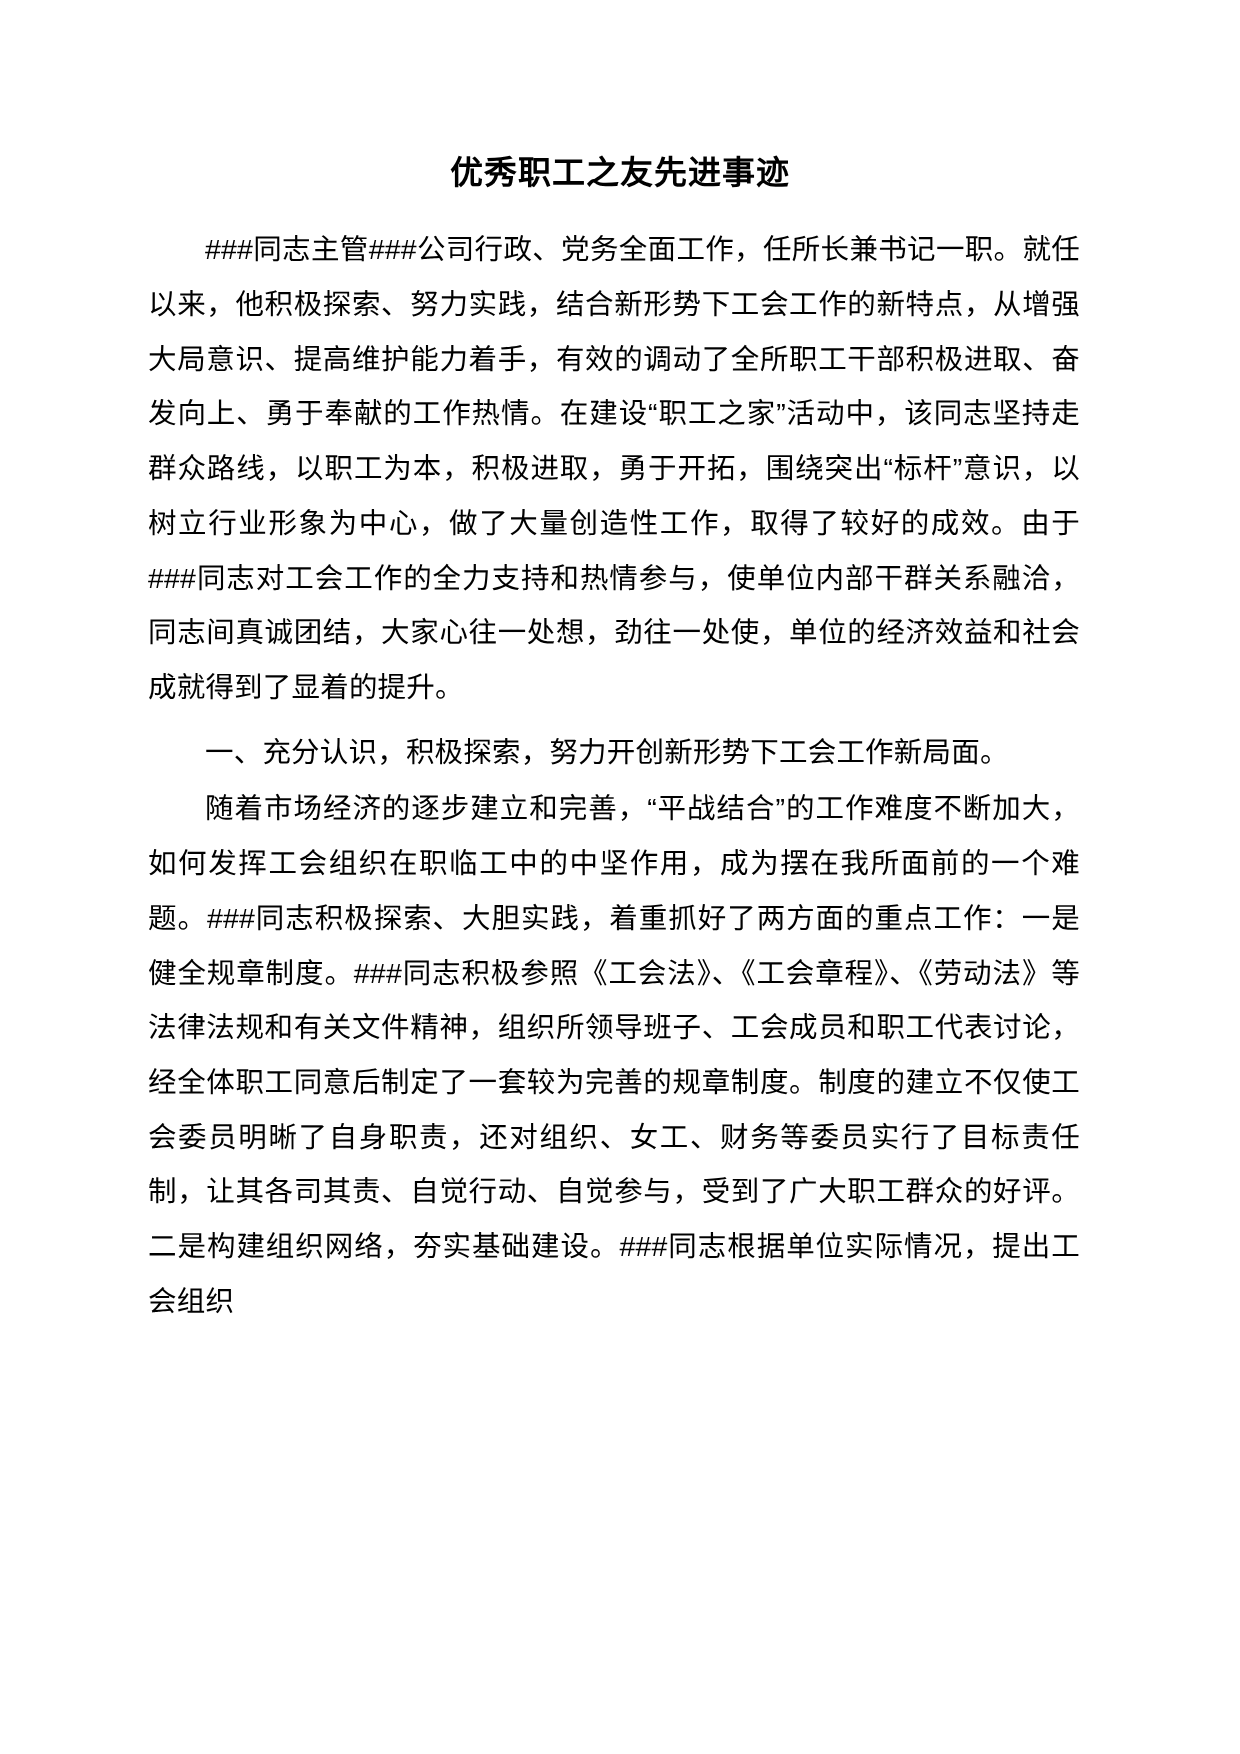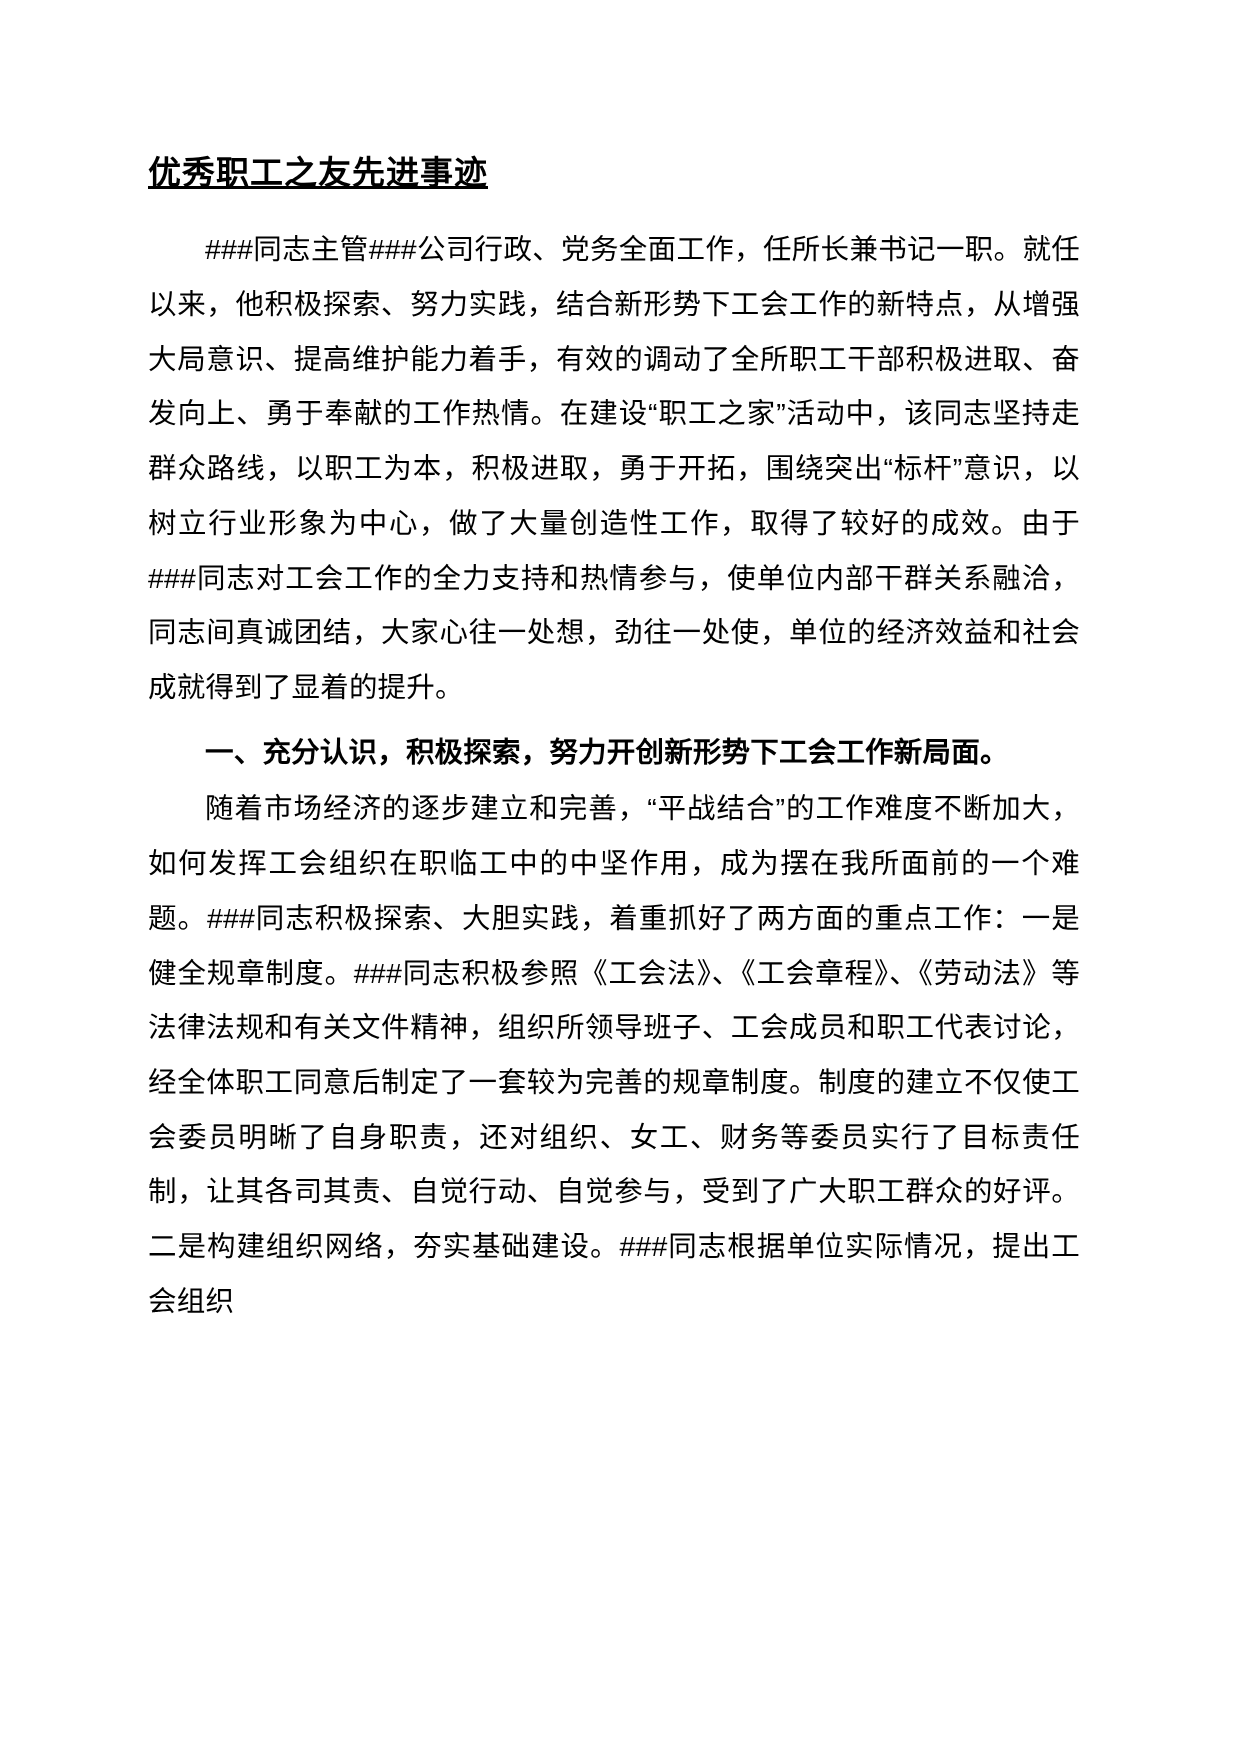--- a/index.html
+++ b/index.html
@@ -19,38 +19,37 @@
     box-sizing: border-box;
     width: 1240px;
     height: 1754px;
     padding: 150px 148px 80px 148px;
     position: relative;
     overflow: hidden;
   }
   .doc-title {
     font-size: 33px;
     font-weight: bold;
-    text-align: left;
+    text-align: center;
     letter-spacing: 1px;
     margin: 0 0 26px 0;
     line-height: 1.4;
-    text-decoration: underline;
   }
   .para {
     font-size: 28.5px;
     line-height: 1.92;
     text-align: justify;
     text-justify: inter-ideograph;
     margin: 0 12px 4px 0;
     text-indent: 2em;
     letter-spacing: 0.2px;
   }
   .heading {
     font-size: 28.5px;
-    font-weight: bold;
+    font-weight: normal;
     line-height: 1.92;
     margin: 10px 0 2px 0;
     text-indent: 2em;
     letter-spacing: 0.2px;
   }
 </style>
 </head>
 <body>
 
 <div class="page">

